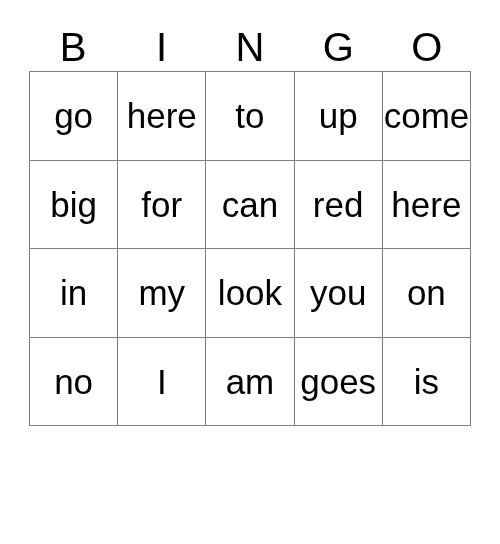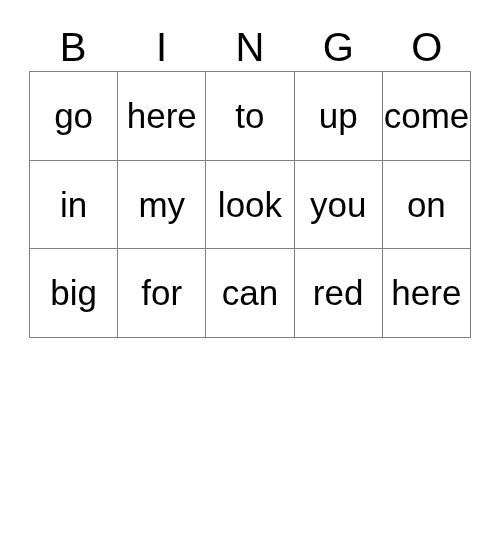--- a/index.html
+++ b/index.html
@@ -74,29 +74,36 @@
   <table id="grid">
     <tbody>
       <tr>
         <td>go</td>
         <td>here</td>
         <td>to</td>
         <td>up</td>
         <td>come</td>
       </tr>
       <tr>
+        <td>big</td>
+        <td>for</td>
+        <td>can</td>
+        <td>red</td>
+        <td>here</td>
+      </tr>
+      <tr>
         <td>in</td>
         <td>my</td>
         <td>look</td>
         <td>you</td>
         <td>on</td>
       </tr>
       <tr>
-        <td>big</td>
-        <td>for</td>
-        <td>can</td>
-        <td>red</td>
-        <td>here</td>
+        <td>no</td>
+        <td>I</td>
+        <td>am</td>
+        <td>goes</td>
+        <td>is</td>
       </tr>
     </tbody>
   </table>
 
 </div>
 
 </body></html>

